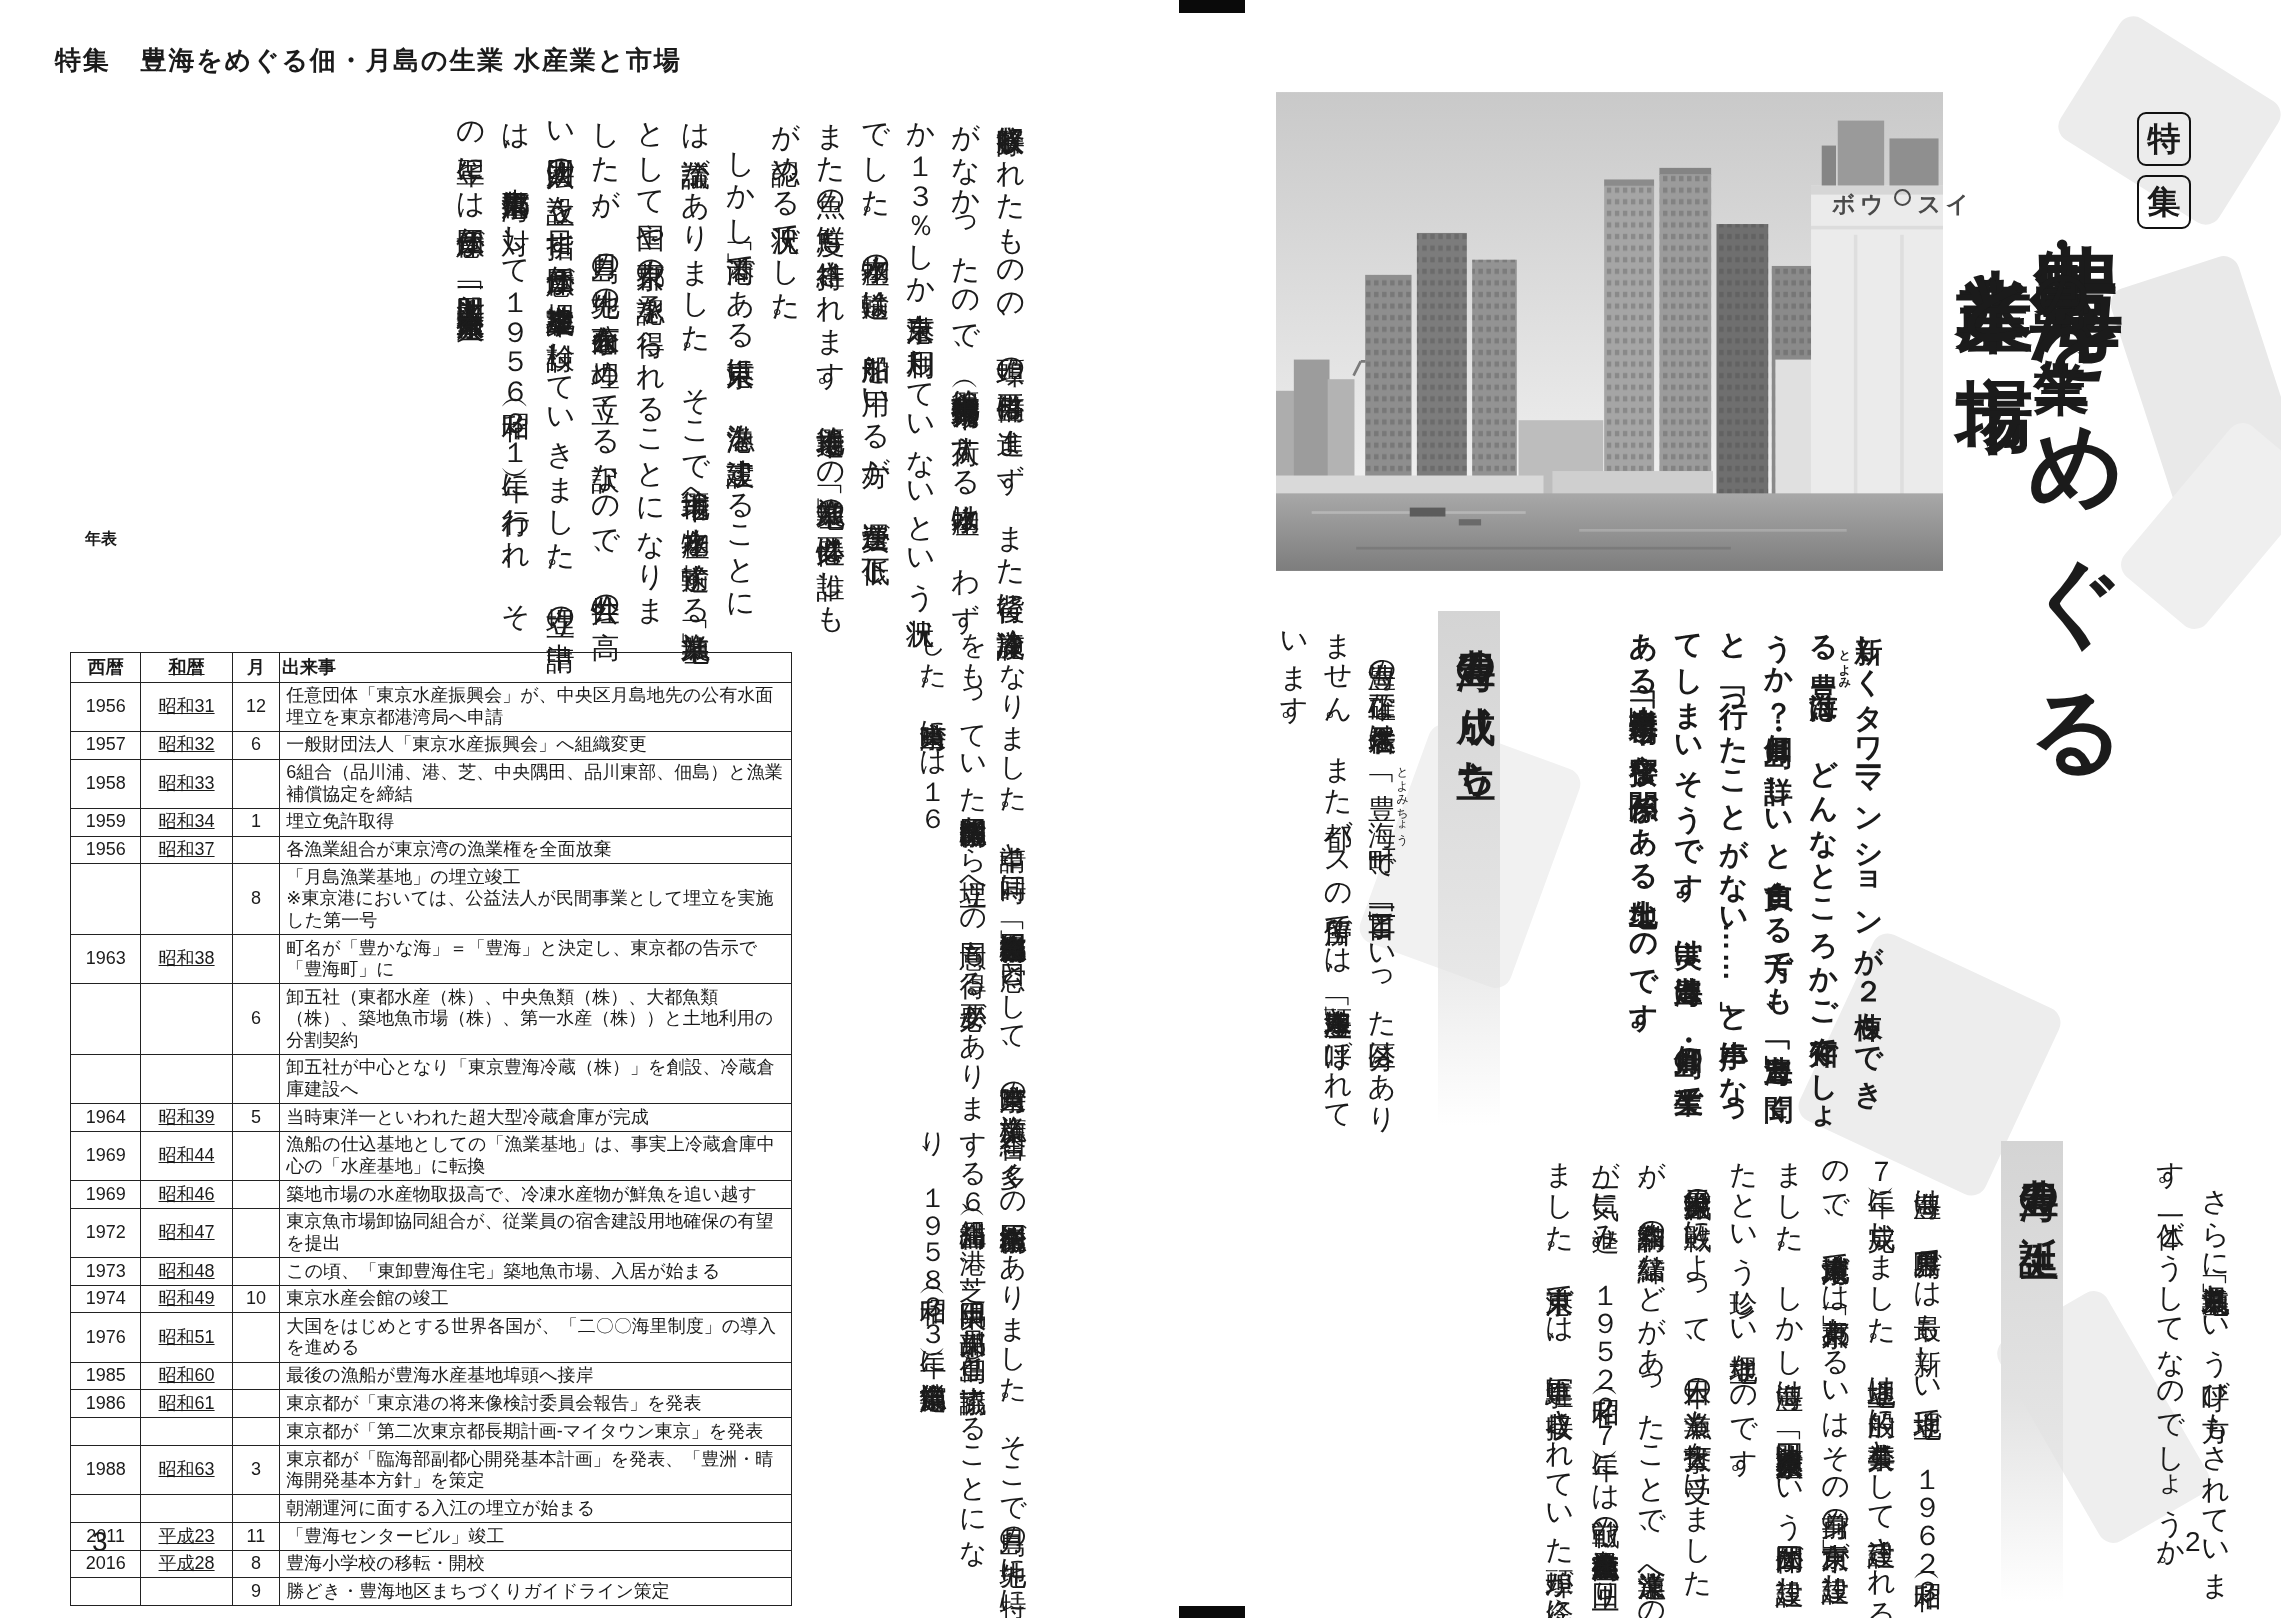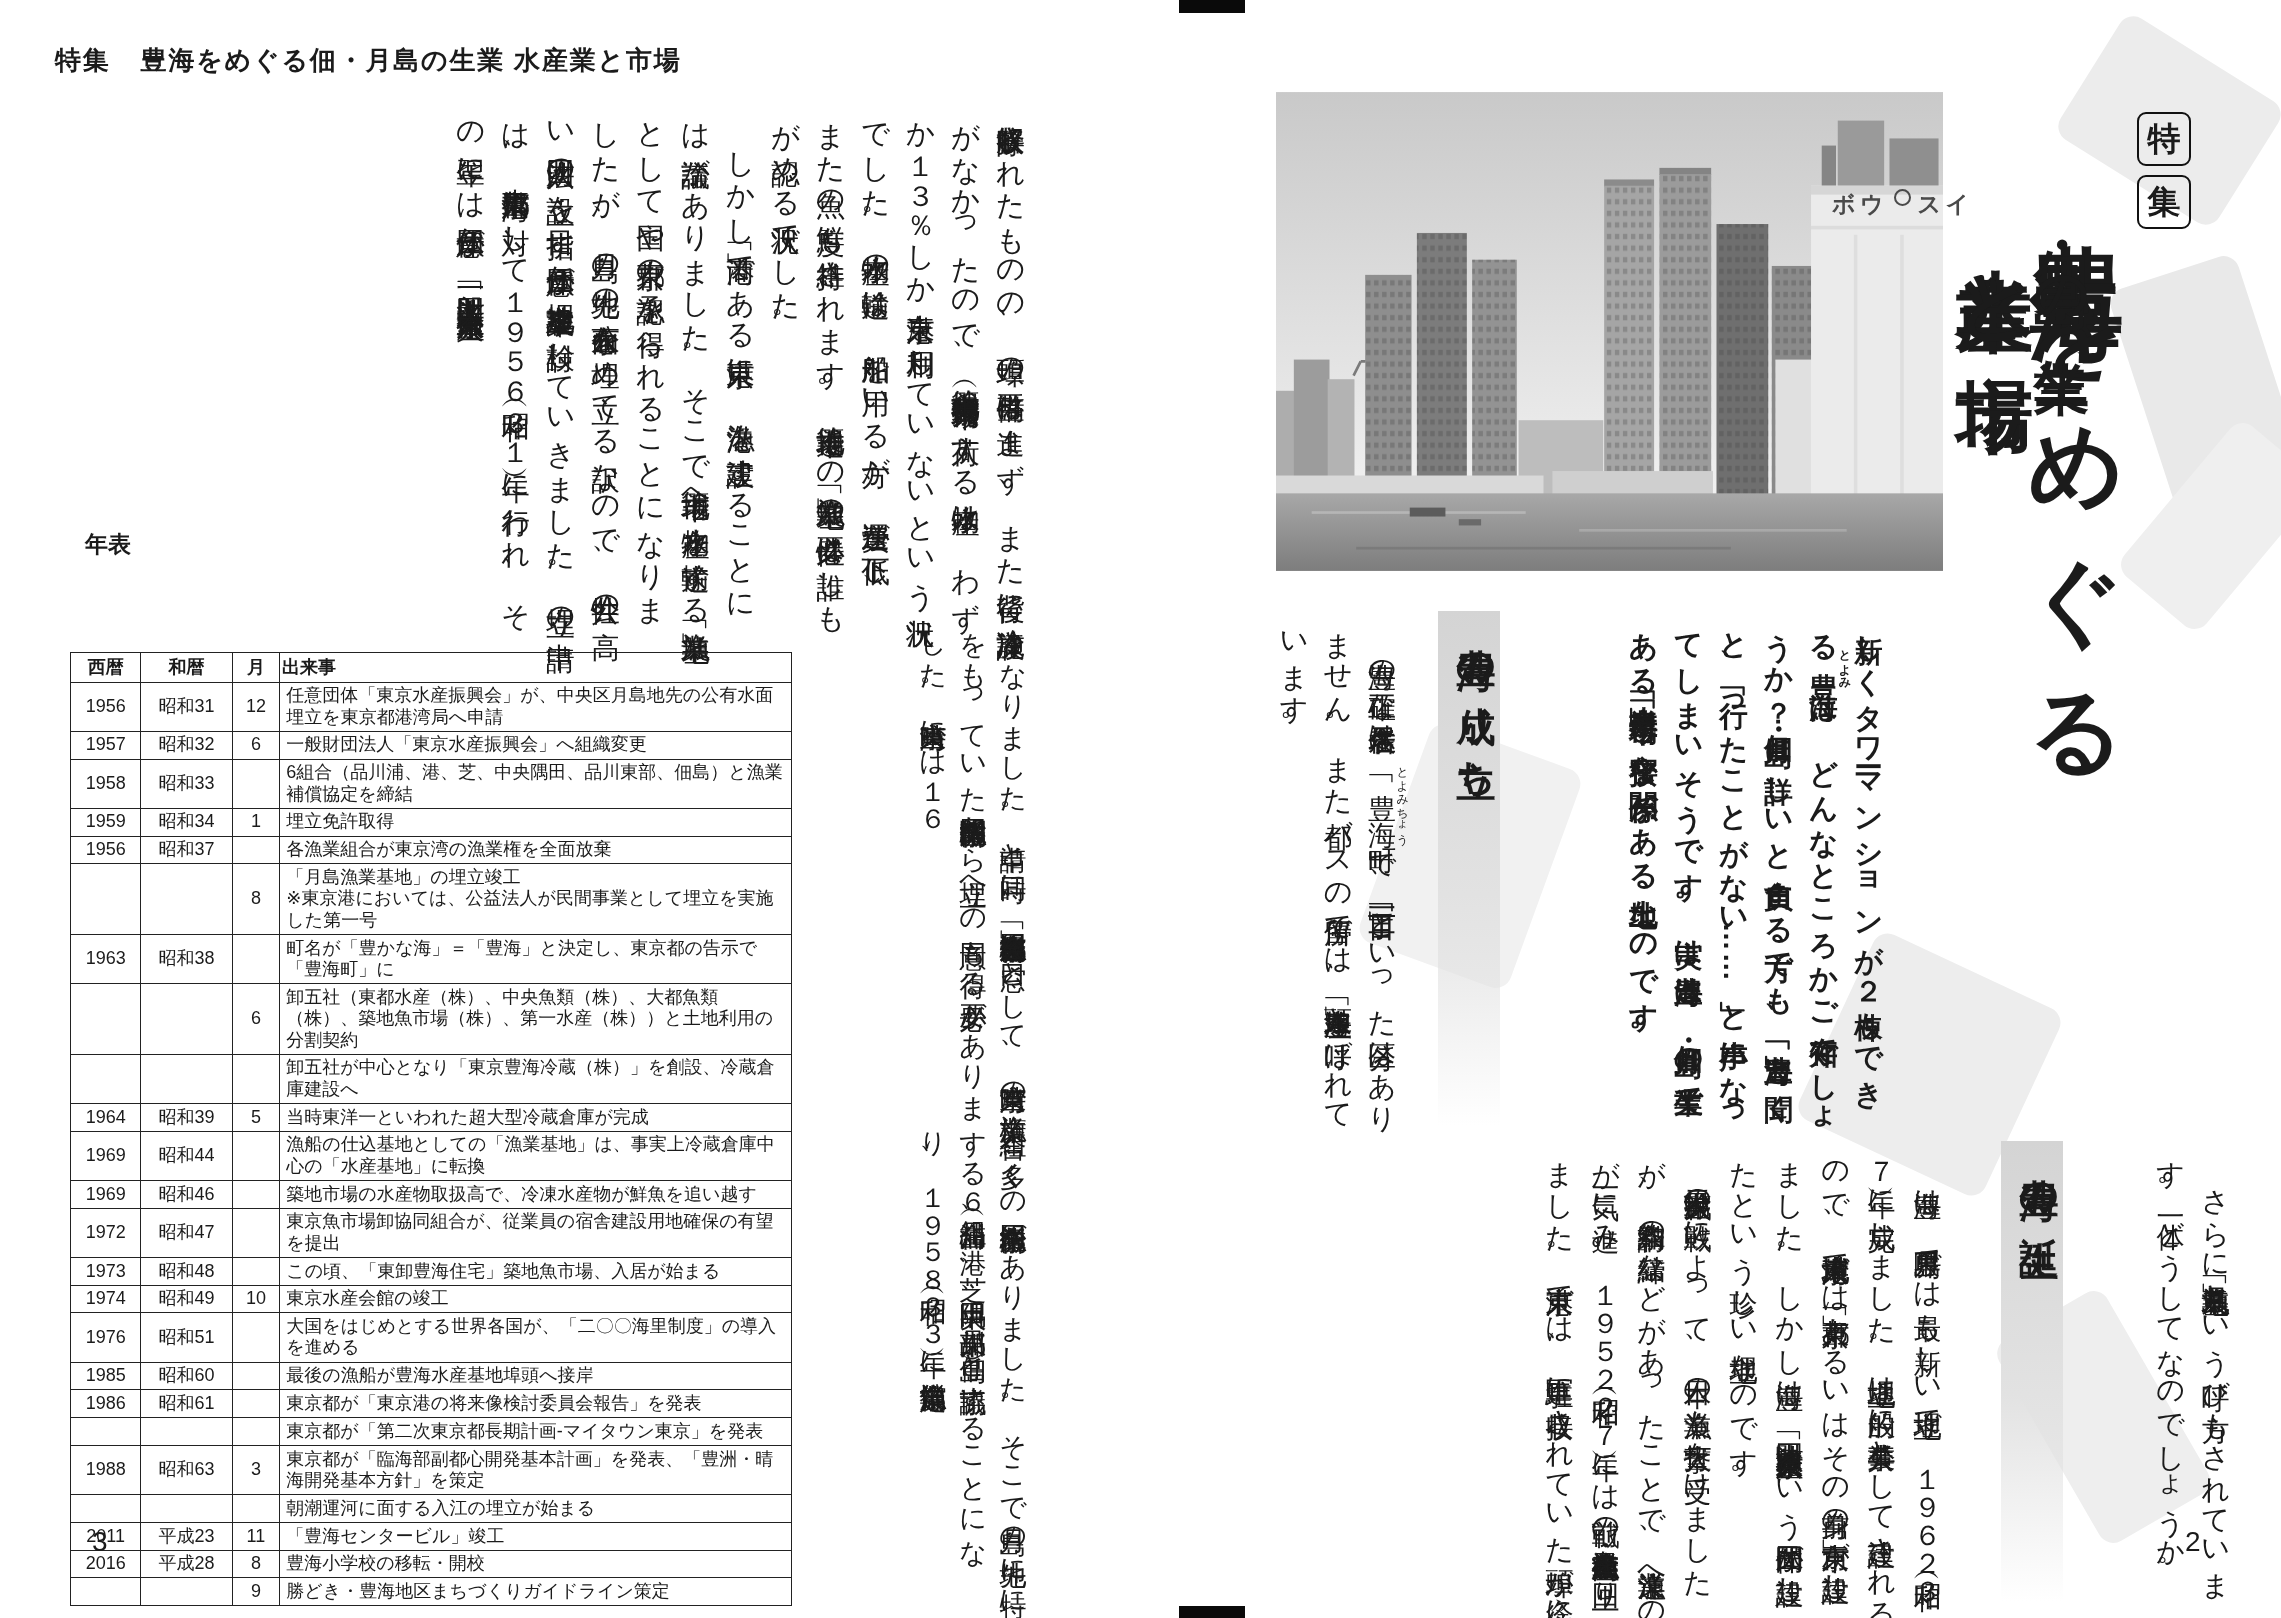--- a/index.html
+++ b/index.html
@@ -18,29 +18,29 @@
 
   
   .page-header{left:55px;top:43px;font-size:26px;font-weight:700;letter-spacing:1.8px;}
   .page-header .sp{display:inline-block;width:30px;}
 
   
   .block1{right:1248px;top:103px;height:524px;font-size:28.5px;line-height:45px;letter-spacing:0.9px;}
   .blockA{right:1248px;top:613px;height:497px;font-size:27px;line-height:40px;}
   .blockB{right:1248px;top:1112px;height:497px;font-size:27px;line-height:40px;}
 
-  .nenpyo-label{left:85px;top:529px;font-size:23px;font-weight:700;font-family:Liberation Serif, serif;}
+  .nenpyo-label{left:85px;top:529px;font-size:16px;font-weight:700;font-family:Liberation Serif, serif;}
 
   
   .timeline{left:70px;top:652px;width:722px;border-collapse:collapse;
             font-family:"Liberation Sans","DejaVu Sans",sans-serif;font-size:18px;line-height:21.4px;}
   .timeline th,.timeline td{border:1.8px solid #222;padding:2.7px 6.2px;vertical-align:middle;}
   .timeline th{font-weight:700;text-align:center;padding:3.6px 1.8px;}
   .timeline .col-year{width:57px;text-align:center;}
-  .timeline .col-era{width:78px;text-align:center;white-space:nowrap;}
+  .timeline .col-era{width:78px;text-align:center;white-space:nowrap;text-decoration:underline;}
   .timeline .col-month{width:34px;text-align:center;}
   .timeline .col-event{text-align:left;white-space:pre-line;}
 
   .pagenum{font-size:28px;font-family:"Liberation Sans","DejaVu Sans",sans-serif;}
   .pn-left{left:92px;top:1526px;}
   .pn-right{left:2185px;top:1526px;}
 
   
   .brush{position:absolute;border-radius:16px;}
 

